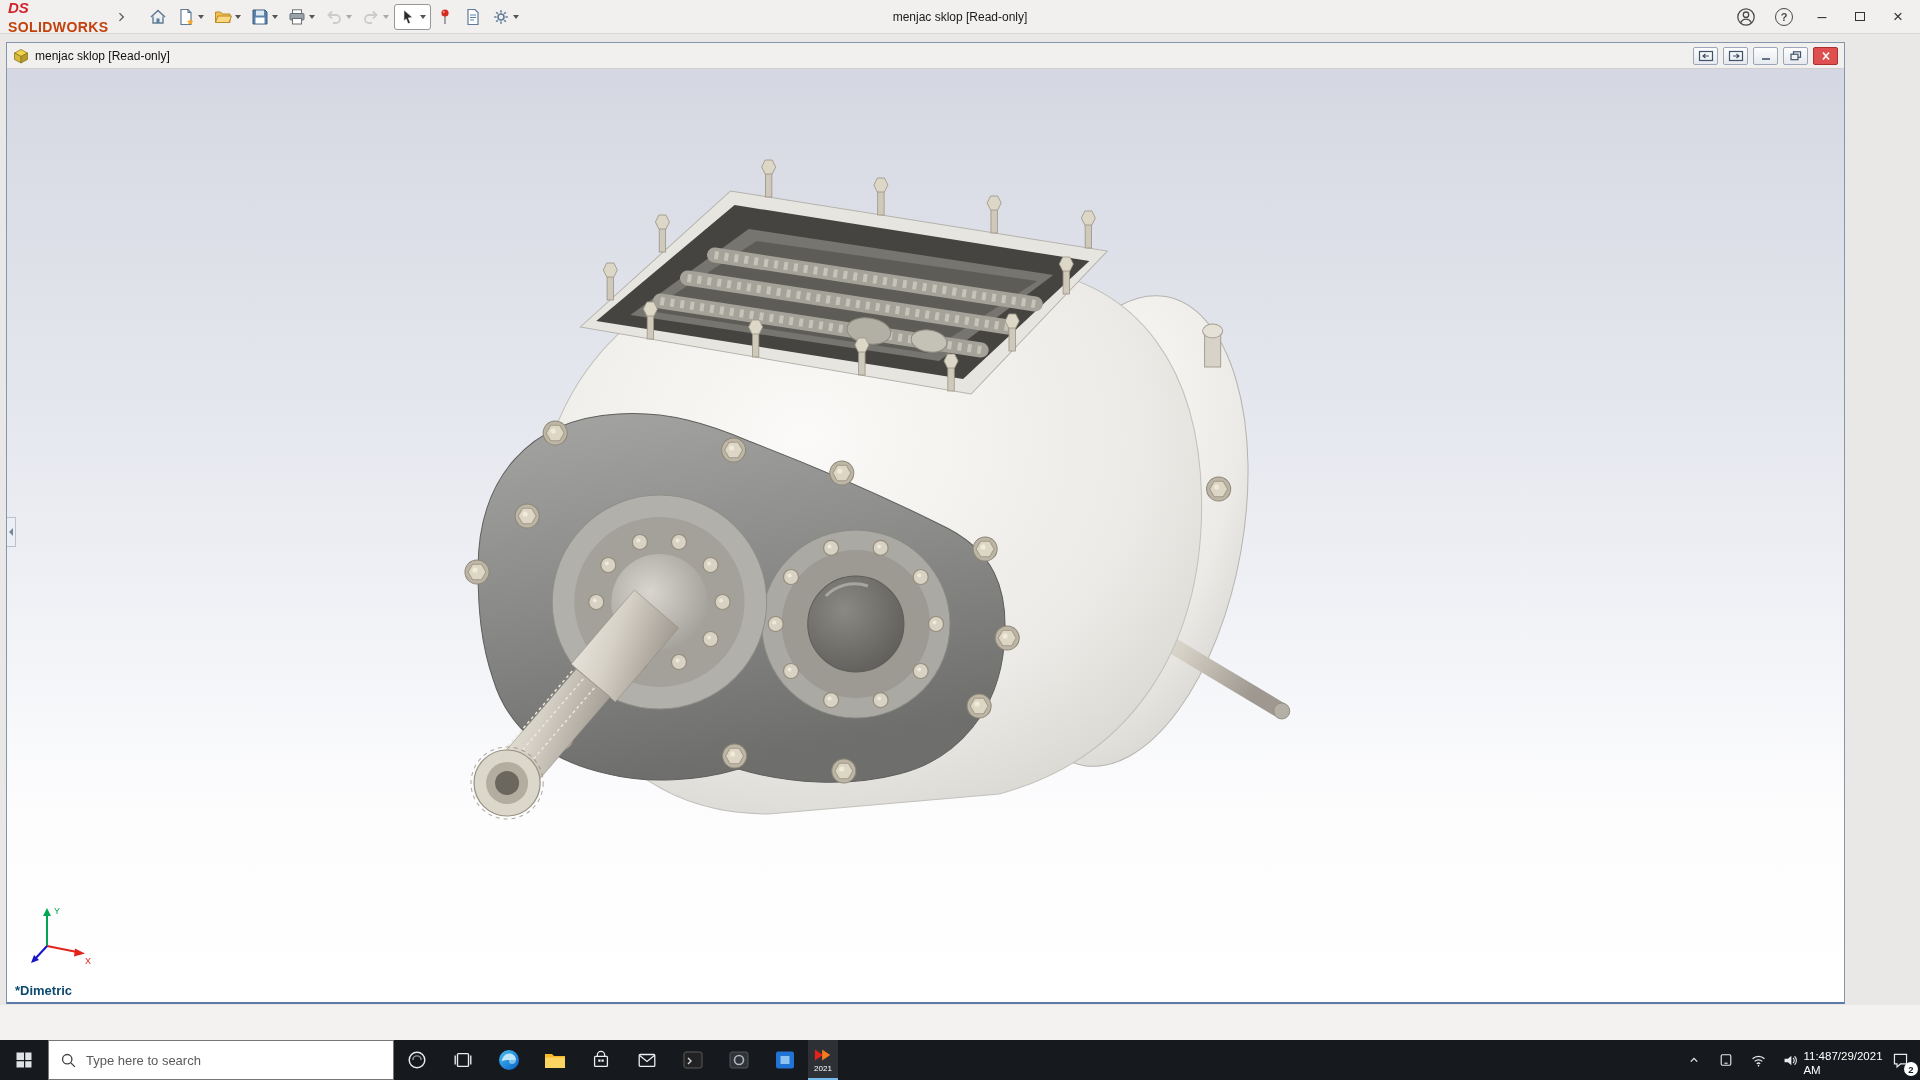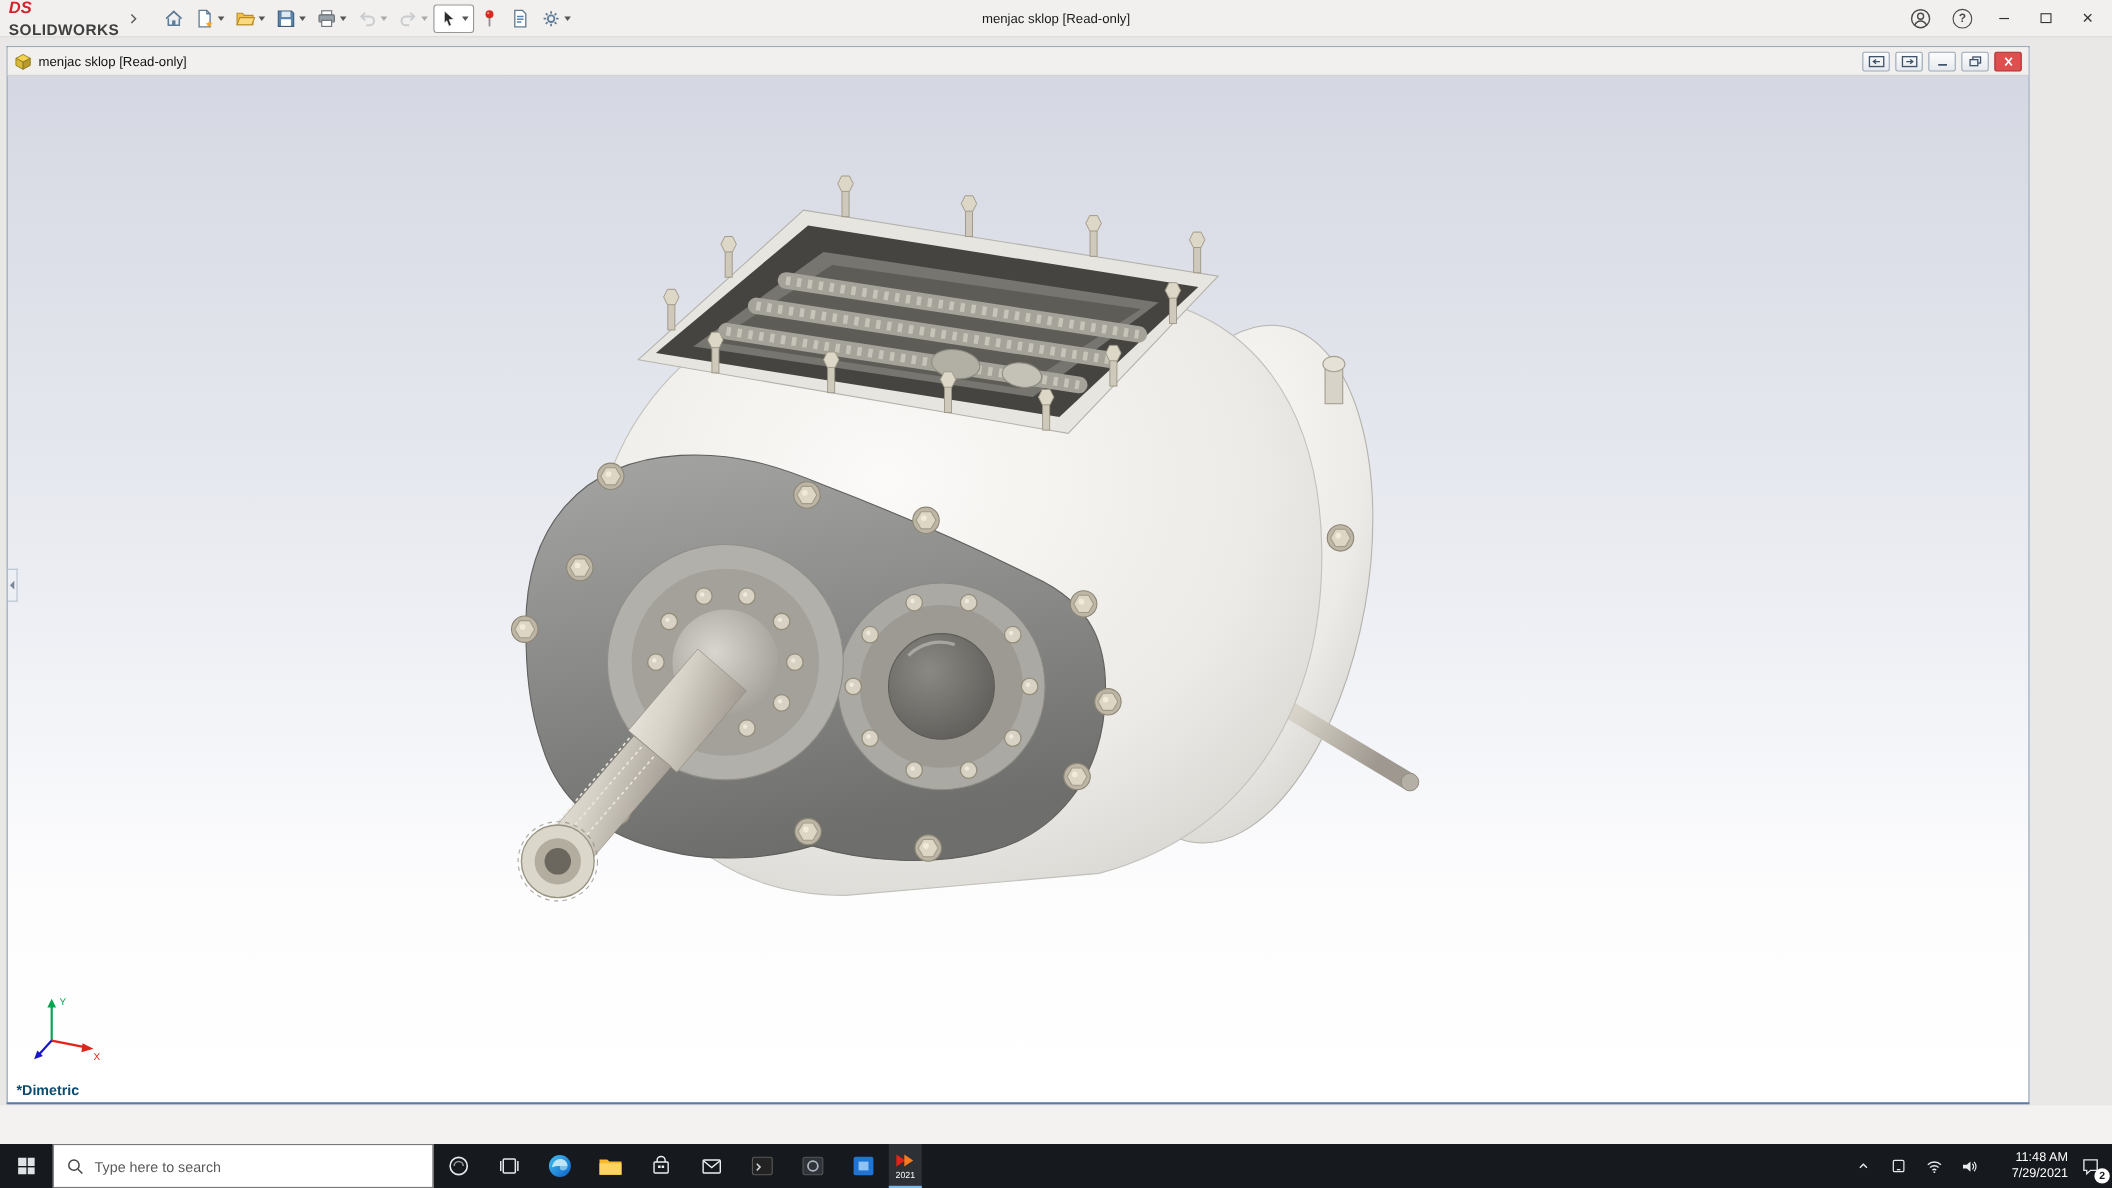--- a/index.html
+++ b/index.html
@@ -3,21 +3,21 @@
 <meta charset="utf-8">
 <style>
   * { margin:0; padding:0; box-sizing:border-box; }
   html,body { width:1920px; height:1080px; overflow:hidden; font-family:"Liberation Sans", sans-serif; background:#e9e8e7; }
   .app { position:relative; width:1920px; height:1080px; background:#e9e8e7; }
 
   
   .titlebar { position:relative; height:34px; background:#f1f0ef; border-bottom:1px solid #d8d7d5; display:flex; align-items:center; padding:0 6px; gap:2px; }
   .brand { display:flex; align-items:baseline; gap:3px; margin:0 4px 0 2px;flex-direction:column; }
   .brand-ds { color:#d2232a; font-weight:bold; font-style:italic; font-size:15px; }
-  .brand-name { color:#404040; font-weight:bold; font-size:14px; letter-spacing:.4px; }
+  .brand-name { color:#c2410c; font-weight:bold; font-size:14px; letter-spacing:.4px; }
   .flyout { width:14px; height:26px; display:flex; align-items:center; justify-content:center; margin-right:14px; }
   .tb-group { display:flex; align-items:center; margin-right:6px; }
   .tb-btn { height:26px; display:flex; align-items:center; justify-content:center; padding:0 4px; border-radius:3px; border:1px solid transparent; }
   .tb-btn.disabled { opacity:.45; }
   .tb-btn.active-box { border:1px solid #979797; background:#ffffff; }
   .dd { width:0; height:0; border-left:3.5px solid transparent; border-right:3.5px solid transparent; border-top:4px solid #555; margin-left:3px; }
   .ic18 { width:18px; height:18px; display:block; }
   .app-title { position:absolute; left:50%; top:0; transform:translateX(-50%); line-height:34px; font-size:12px; color:#1a1a1a; white-space:nowrap; }
   .win-ctrls { margin-left:auto; display:flex; align-items:center; gap:6px; }
   .wc { width:32px; height:26px; display:flex; align-items:center; justify-content:center; color:#333; font-size:15px; }
@@ -47,21 +47,21 @@
   .taskbar { position:absolute; left:0; bottom:0; width:1920px; height:40px; background:#16191d; display:flex; align-items:stretch; z-index:20; }
   .tb-cell { width:46px; display:flex; align-items:center; justify-content:center; position:relative; }
   .start-cell { width:48px; }
   .searchbox { width:346px; background:#ffffff; border:1px solid #767676; display:flex; align-items:center; gap:9px; padding:0 11px; }
   .searchbox input { flex:1; border:none; outline:none; background:transparent; font-size:13px; color:#333; font-family:Liberation Sans, sans-serif; }
   .searchbox input::placeholder { color:#5a5a5a; opacity:1; }
   .sw-cell { width:30px; display:flex; flex-direction:column; justify-content:center; background:rgba(255,255,255,.10); border-bottom:2px solid #76b9ed; }
   .sw-year { font-size:8px; color:#fff; line-height:8px; margin-top:1px; }
   .tray { margin-left:auto; display:flex; align-items:center; }
   .tray-cell { width:32px; height:40px; display:flex; align-items:center; justify-content:center; position:relative; }
-  .clock { width:74px; height:23px; display:flex; flex-direction:column; align-items:flex-end; justify-content:center; color:#fff; font-size:11.5px; line-height:1.3; }
+  .clock { width:74px; height:23px; display:flex; flex-direction:row; align-items:flex-start; justify-content:center; color:#fff; font-size:11.5px; line-height:1.3; }
   .badge { position:absolute; right:2px; bottom:4px; min-width:14px; height:14px; border-radius:7px; background:#fff; color:#16191d; font-size:9.5px; font-weight:bold; display:flex; align-items:center; justify-content:center; padding:0 3px; }
 </style>
 </head>
 <body>
 
 <div class="app">
 
   <header class="titlebar">
     <div class="brand">
       <span class="brand-ds">DS</span>

